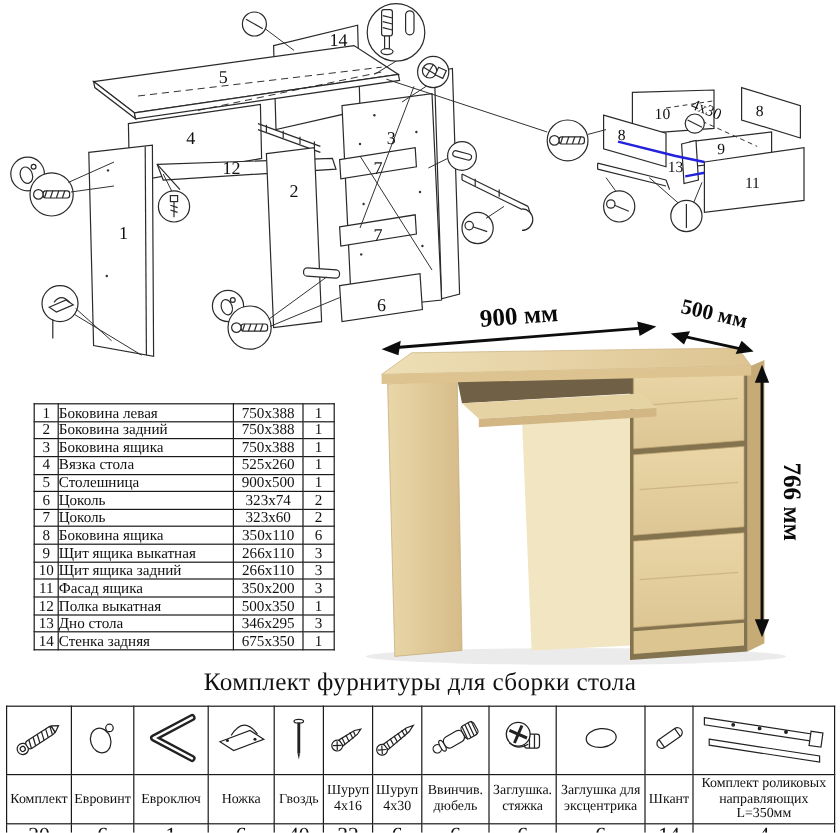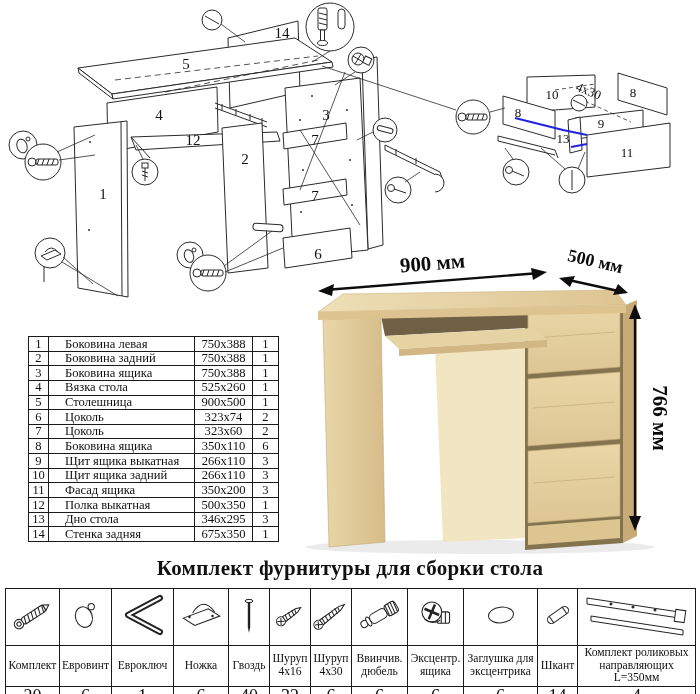--- a/index.html
+++ b/index.html
@@ -6,25 +6,25 @@
   .page{position:relative;width:700px;height:694px;background:#ffffff;overflow:hidden;
         font-family:"Liberation Serif", serif;color:#111;}
   svg text{font-family:"Liberation Serif", serif;}
   .abs{position:absolute;}
 
   
   table.ptable{border-collapse:collapse;table-layout:fixed;width:250px;height:206px;}
   table.ptable td{border:1.2px solid #1a1a1a;font-size:12.6px;line-height:1;padding:0;
                   height:13.4px;white-space:nowrap;overflow:hidden;}
   table.ptable td.c{text-align:center;}
-  table.ptable td.n{padding-left:16px;}
+  table.ptable td.n{padding-left:0;}
 
   
   .hw-title{position:absolute;left:0;top:556px;width:700px;text-align:center;
-            font-size:21px;letter-spacing:.3px;font-weight:bold;}
+            font-size:21px;letter-spacing:.3px;}
 
   
   table.htable{border-collapse:collapse;table-layout:fixed;width:690px;}
   table.htable td{border:1.4px solid #1a1a1a;text-align:center;vertical-align:middle;padding:0;}
   table.htable tr.icons td{height:56px;}
   table.htable tr.labels td{height:29px;font-size:11.6px;line-height:1.08;padding:1px 1px;}
   table.htable tr.qty td{height:19px;font-size:18px;line-height:1;}
 
   .dline{stroke:#2a2a2a;stroke-width:1;fill:none;}
   .dfill{stroke:#2a2a2a;stroke-width:1;fill:#ffffff;}
@@ -569,21 +569,21 @@
       </tr>
       <tr class="labels">
         <td>Комплект</td>
         <td>Евровинт</td>
         <td>Евроключ</td>
         <td>Ножка</td>
         <td>Гвоздь</td>
         <td>Шуруп 4x16</td>
         <td>Шуруп 4x30</td>
         <td>Ввинчив. дюбель</td>
-        <td>Эксцентр. ящика</td>
+        <td>Заглушка. стяжка</td>
         <td>Заглушка для эксцентрика</td>
         <td>Шкант</td>
         <td>Комплект роликовых направляющих L=350мм</td>
       </tr>
       <tr class="qty">
         <td>20</td>
         <td>6</td>
         <td>1</td>
         <td>6</td>
         <td>40</td>

